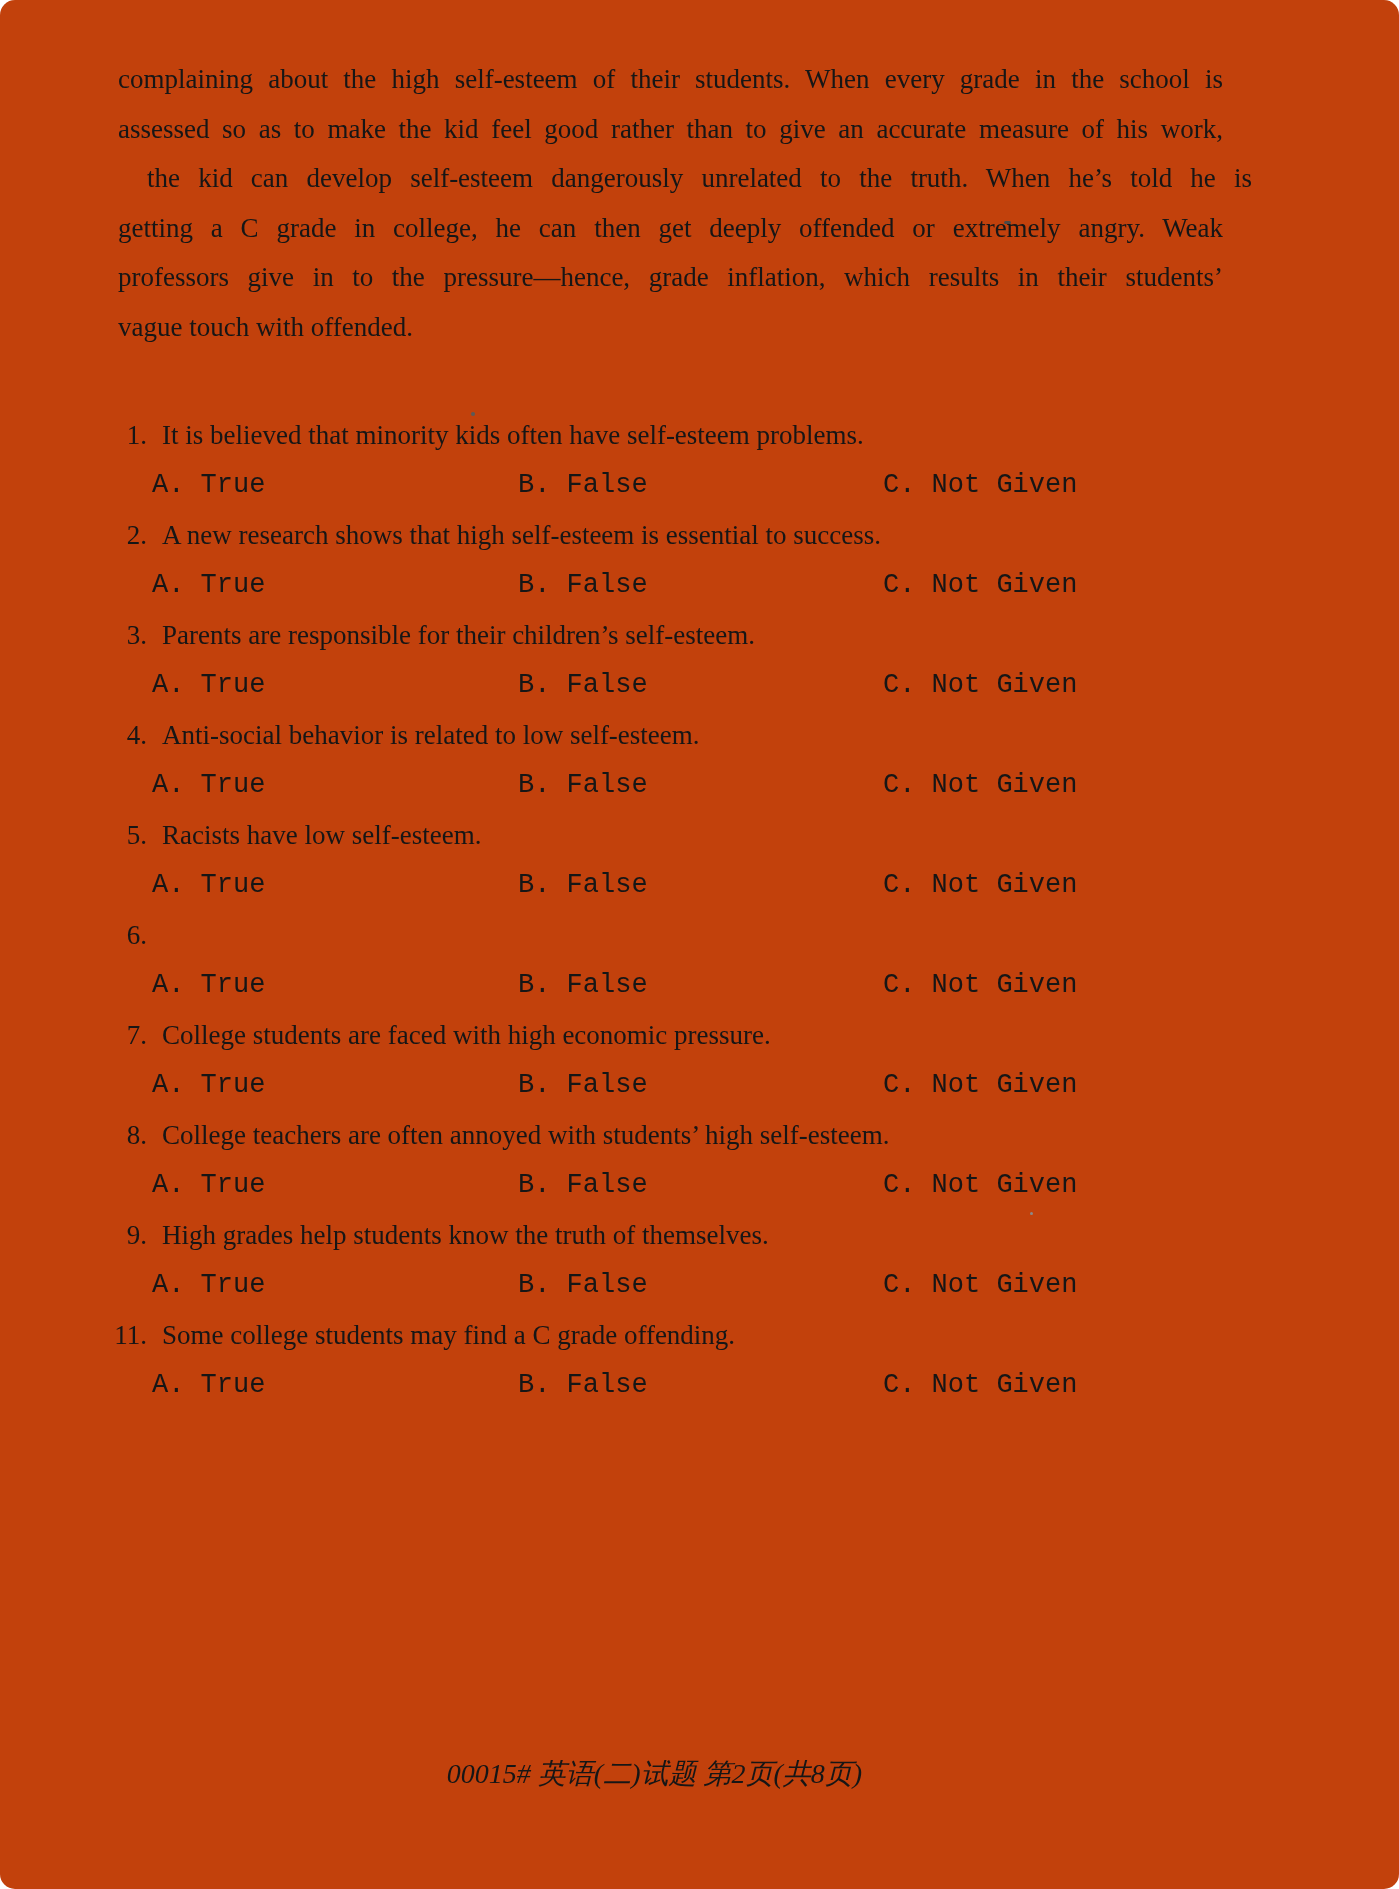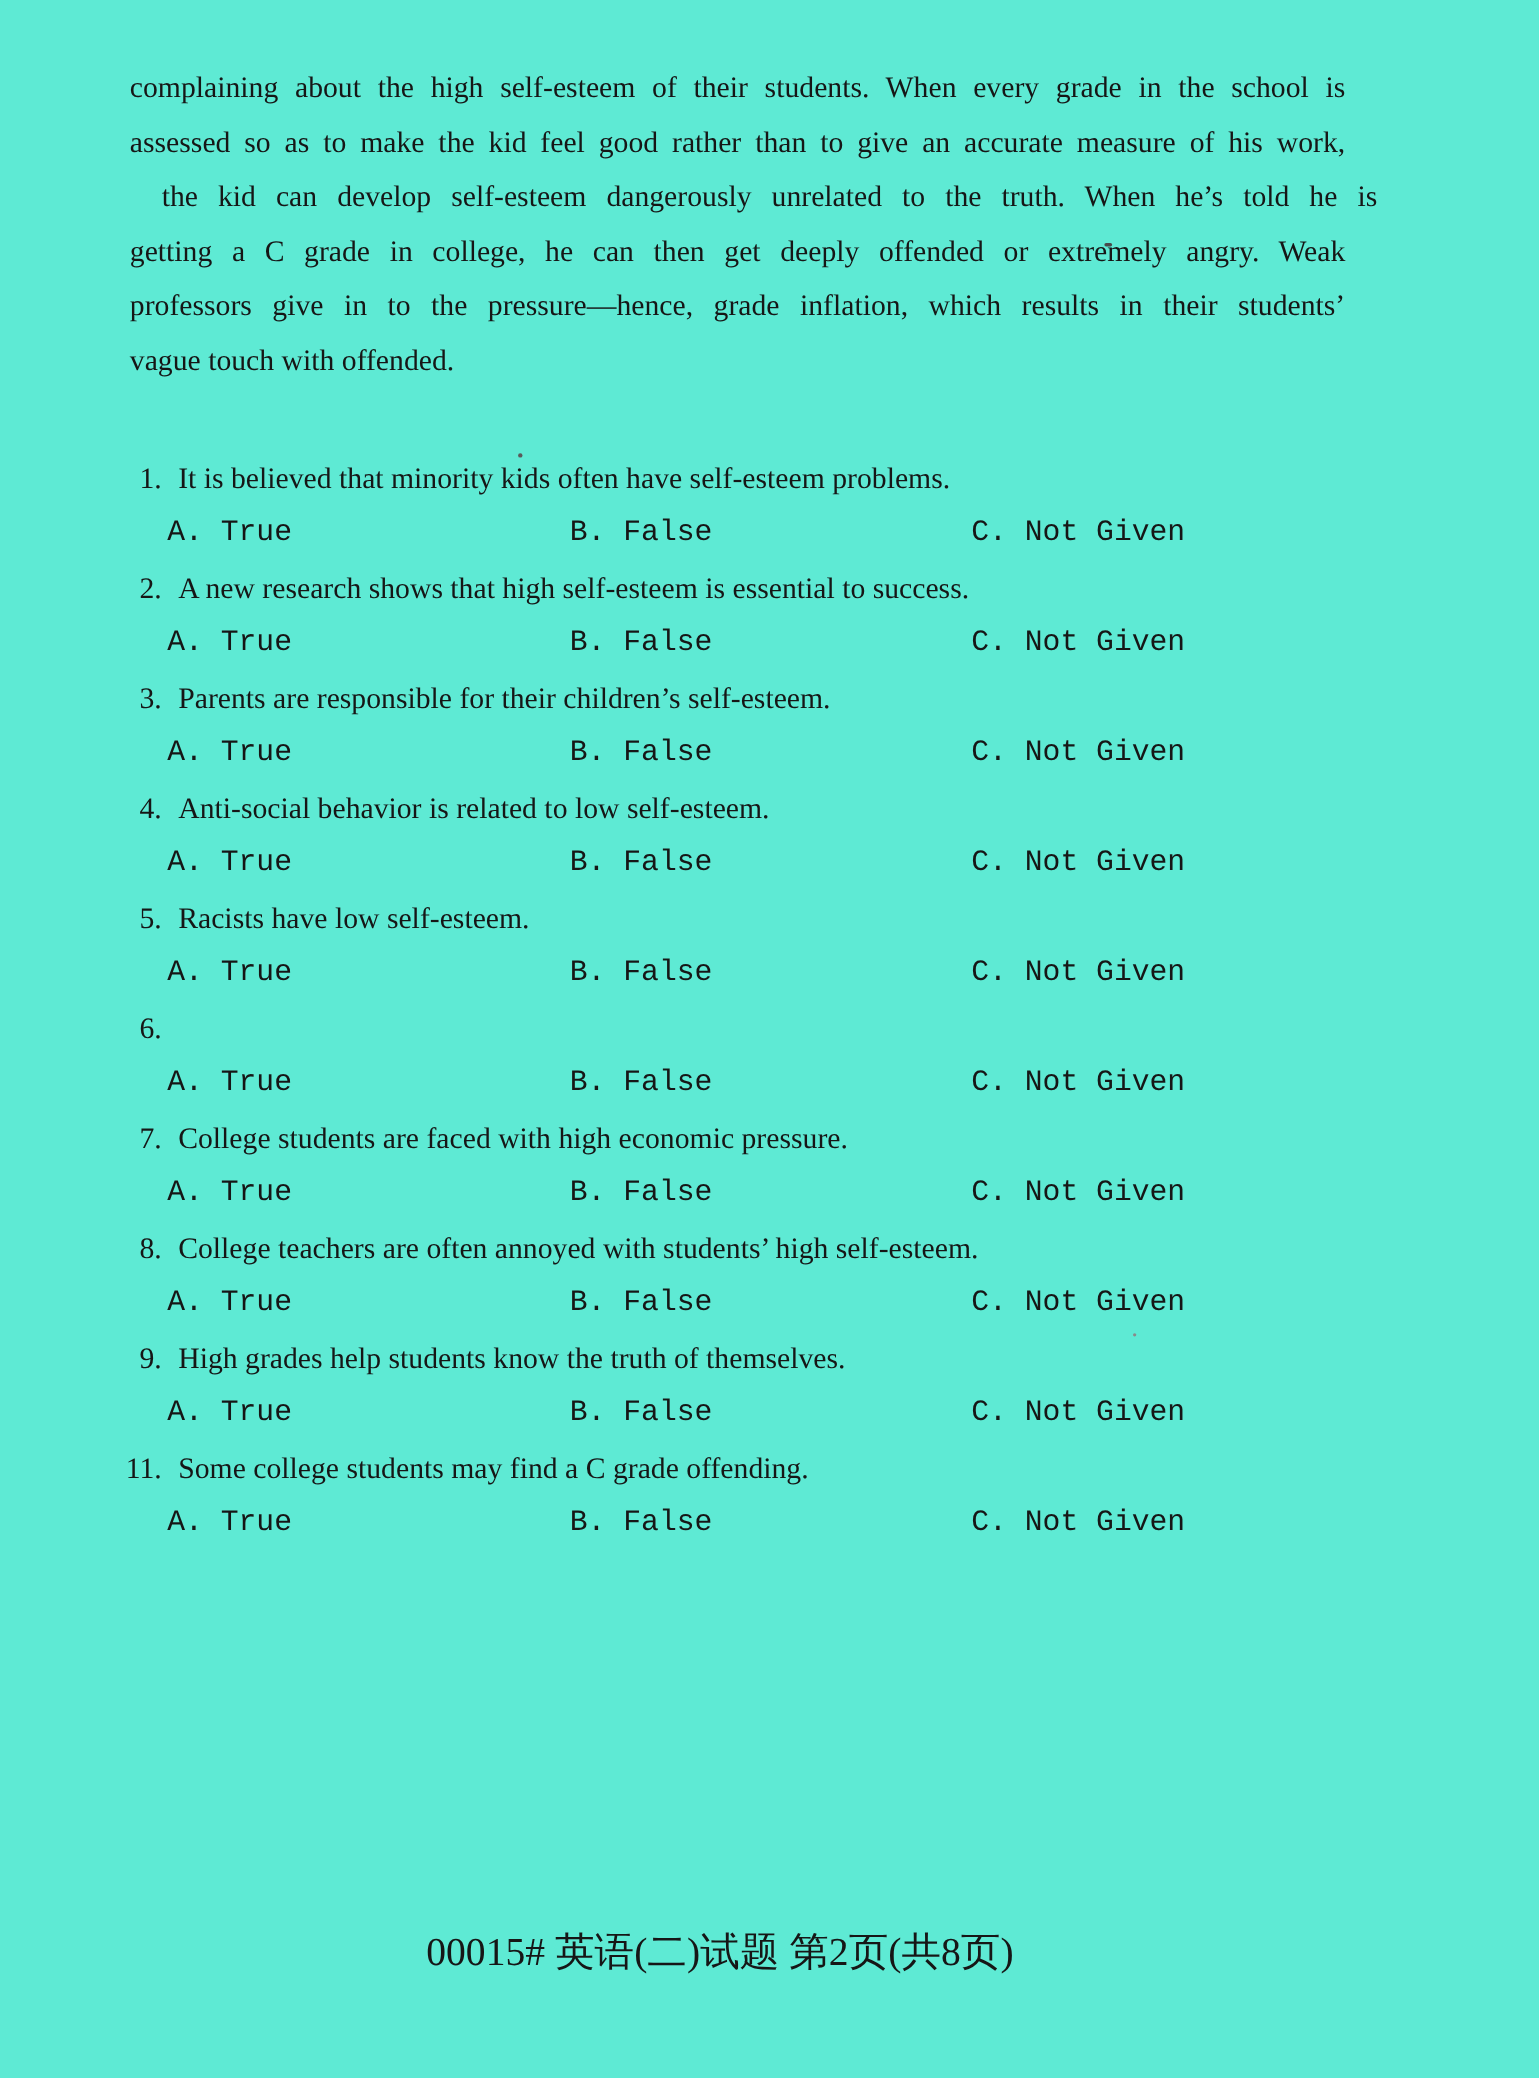--- a/index.html
+++ b/index.html
@@ -8,21 +8,22 @@
     width: 1399px;
     height: 1889px;
     position: relative;
     overflow: hidden;
     font-family: "Liberation Serif", "DejaVu Serif", serif;
     color: #161616;
   }
   .page {
     position: absolute;
     inset: 0;
-    background: #5eead4;
+    background: #c2410c;
+    border-radius: 15px;
   }
 
   
   .passage {
     position: absolute;
     left: 118px;
     top: 55px;
     width: 1105px;
     font-size: 27px;
   }
@@ -66,22 +67,23 @@
   .opt-b { left: 518px; }
   .opt-c { left: 883px; }
 
   
   .page-footer {
     position: absolute;
     left: 0;
     right: 90px;
     top: 1756px;
     text-align: center;
-    font-size: 36px;
+    font-size: 28px;
     line-height: 36px;
+    font-style: italic;
   }
 
   
   .speck {
     position: absolute;
     background: #5a5a5a;
     border-radius: 50%;
   }
   .speck-dot1 { left: 471px; top: 412px; width: 4px; height: 4px; }
   .speck-dash { left: 1004px; top: 221px; width: 7px; height: 3px; border-radius: 2px; background: #4a4a4a; }

